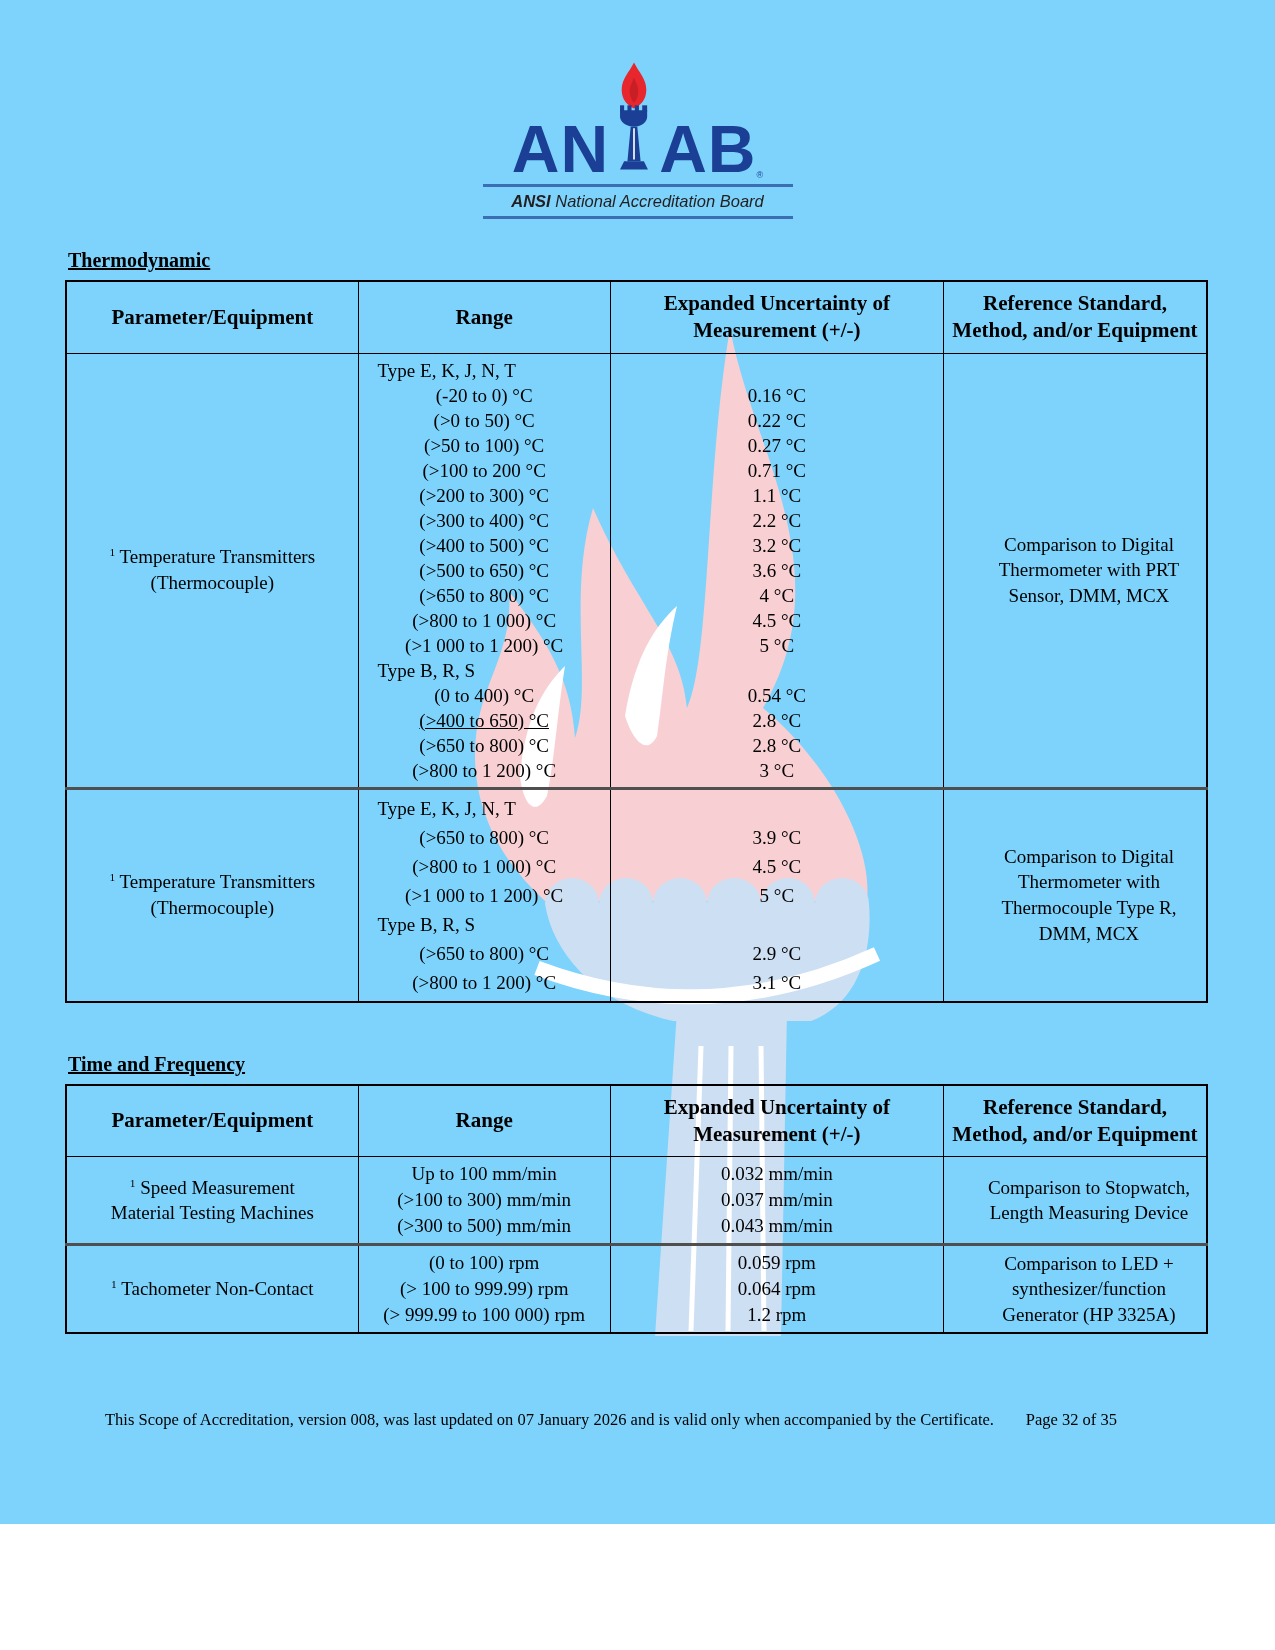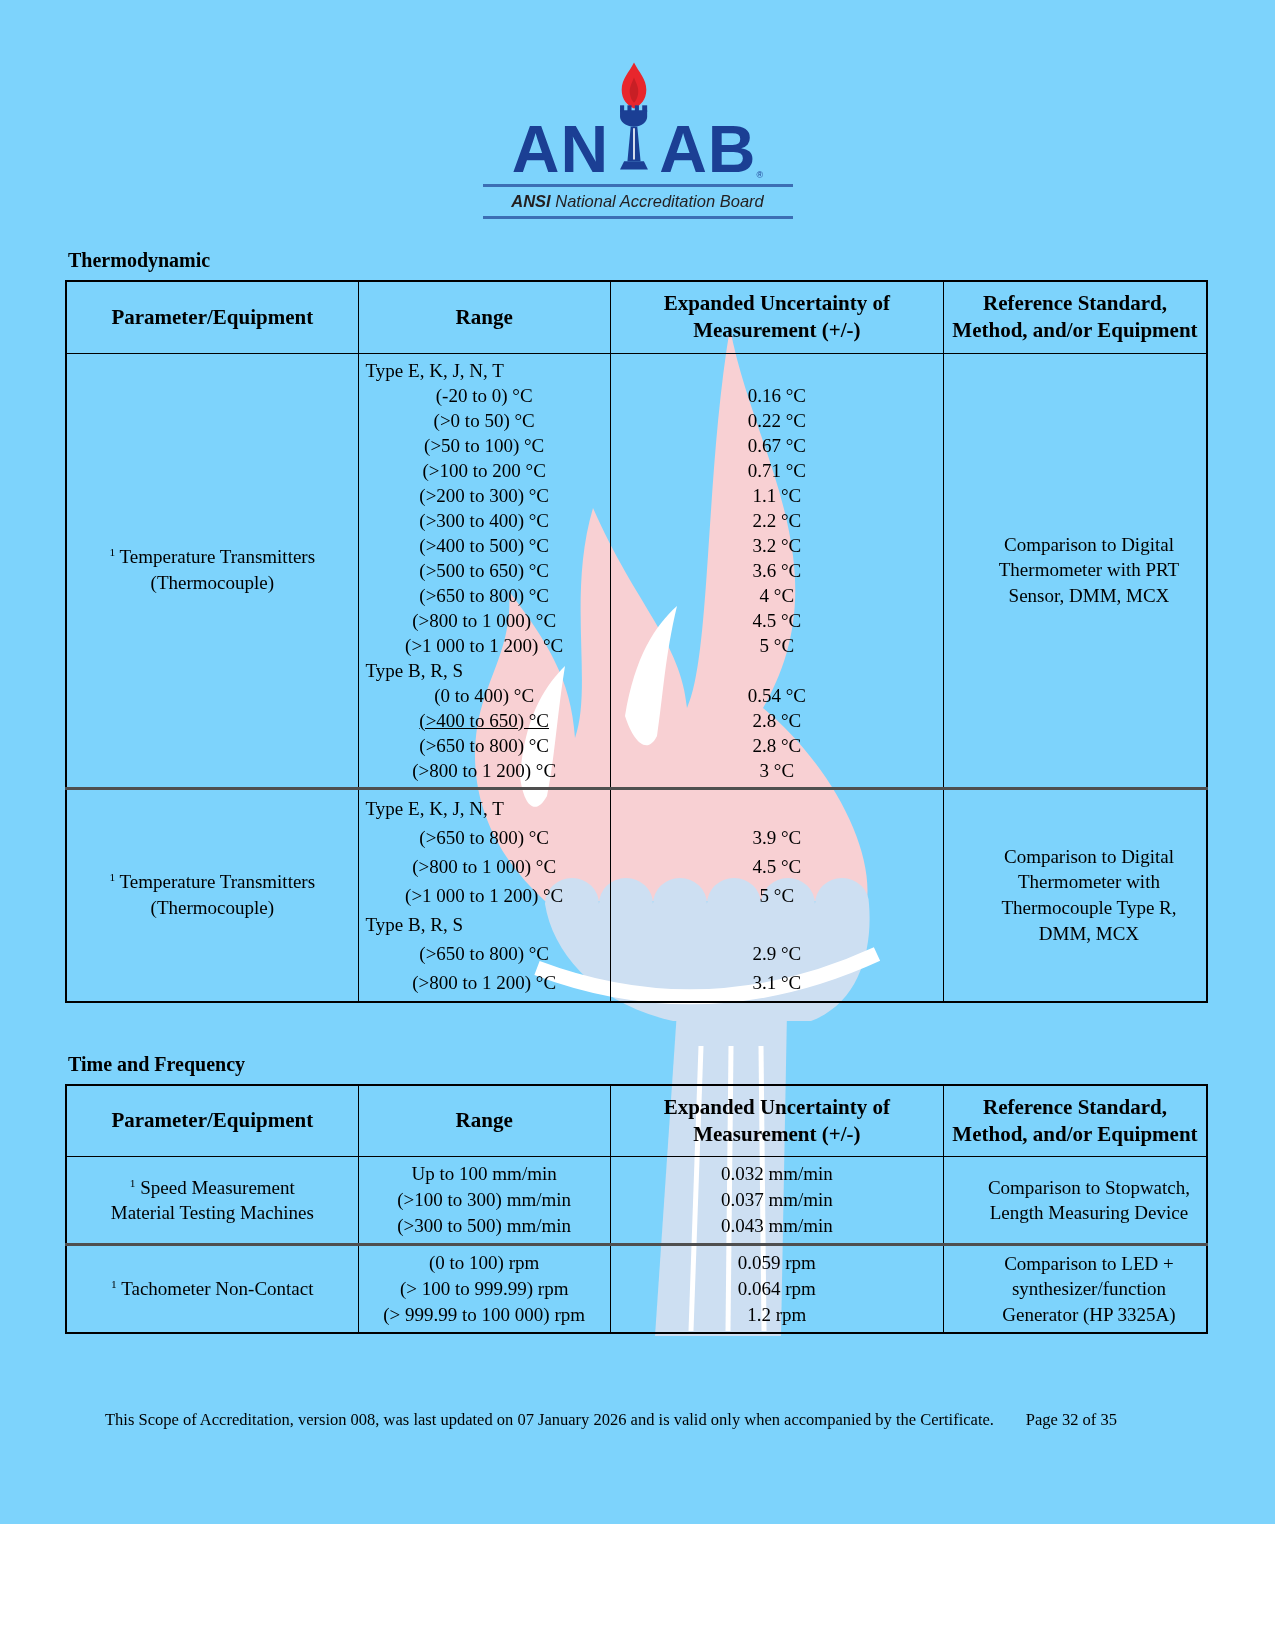--- a/index.html
+++ b/index.html
@@ -23,37 +23,37 @@
   .torch-svg { width:46px; height:128px; margin:0 2px; flex:0 0 auto; }
   .reg { font-family:"Liberation Sans",sans-serif; font-size:9px; color:#1b3f94; align-self:flex-end; }
   .logo-rule { height:3px; background:#3c6eb4; margin:4px 0; }
   .logo-tagline {
     font-family:"Liberation Sans","DejaVu Sans",sans-serif; font-style:italic;
     font-size:16.5px; color:#231f20; white-space:nowrap; padding:1px 0;
   }
   .logo-tagline b { font-style:italic; }
   
   #sections { margin-top:30px; }
-  .section-title { font-weight:bold; font-size:20px; margin:0 0 8px 68px; }
+  .section-title { font-weight:bold; font-size:20px; margin:0 0 8px 68px;text-decoration:underline; }
   .section-title.second { margin-top:50px; }
   table.scope-table {
     border-collapse:collapse; table-layout:fixed;
     margin-left:65px; width:1143px; background:transparent;
     border:2px solid #000;
   }
   .scope-table th, .scope-table td {
     border:1px solid #000; vertical-align:middle; background:transparent;
   }
   .scope-table th {
     font-size:21px; font-weight:bold; text-align:center; line-height:1.3; padding:8px 4px;
   }
   .scope-table td { font-size:19px; padding:4px 6px; }
   .scope-table tr.thick-top td { border-top:3px solid #4f4f4f; }
   td.param-cell { text-align:center; line-height:1.35; }
-  td.range-cell, td.unc-cell { padding:4px 4px;margin-top:46px; }
+  td.range-cell, td.unc-cell { padding:4px 16px;margin-top:46px; }
   .cell-line { text-align:center; white-space:nowrap; }
   .cell-line.left { text-align:left; padding-left:3px; }
   td.ref-cell { text-align:center; line-height:1.35;padding-left:34px; }
   sup { font-size:0.6em; }
   
   .footer-note {
     position:absolute; left:105px; right:158px; top:1410px;
     display:flex; justify-content:space-between; align-items:baseline;
     font-size:16.5px; z-index:1;
   }
@@ -163,21 +163,21 @@
                 <div class="cell-line left" style="line-height: 25px;">Type B, R, S</div>
                 <div class="cell-line" style="line-height: 25px;">(0 to 400) °C</div>
                 <div class="cell-line" style="line-height: 25px; text-decoration: underline;">(&gt;400 to 650) °C</div>
                 <div class="cell-line" style="line-height: 25px;">(&gt;650 to 800) °C</div>
                 <div class="cell-line" style="line-height: 25px;">(&gt;800 to 1 200) °C</div>
               </td>
               <td class="unc-cell">
                 <div class="cell-line" style="line-height: 25px;">&nbsp;</div>
                 <div class="cell-line" style="line-height: 25px;">0.16 °C</div>
                 <div class="cell-line" style="line-height: 25px;">0.22 °C</div>
-                <div class="cell-line" style="line-height: 25px;">0.67 °C</div>
+                <div class="cell-line" style="line-height: 25px;">0.27 °C</div>
                 <div class="cell-line" style="line-height: 25px;">0.71 °C</div>
                 <div class="cell-line" style="line-height: 25px;">1.1 °C</div>
                 <div class="cell-line" style="line-height: 25px;">2.2 °C</div>
                 <div class="cell-line" style="line-height: 25px;">3.2 °C</div>
                 <div class="cell-line" style="line-height: 25px;">3.6 °C</div>
                 <div class="cell-line" style="line-height: 25px;">4 °C</div>
                 <div class="cell-line" style="line-height: 25px;">4.5 °C</div>
                 <div class="cell-line" style="line-height: 25px;">5 °C</div>
                 <div class="cell-line" style="line-height: 25px;">&nbsp;</div>
                 <div class="cell-line" style="line-height: 25px;">0.54 °C</div>

